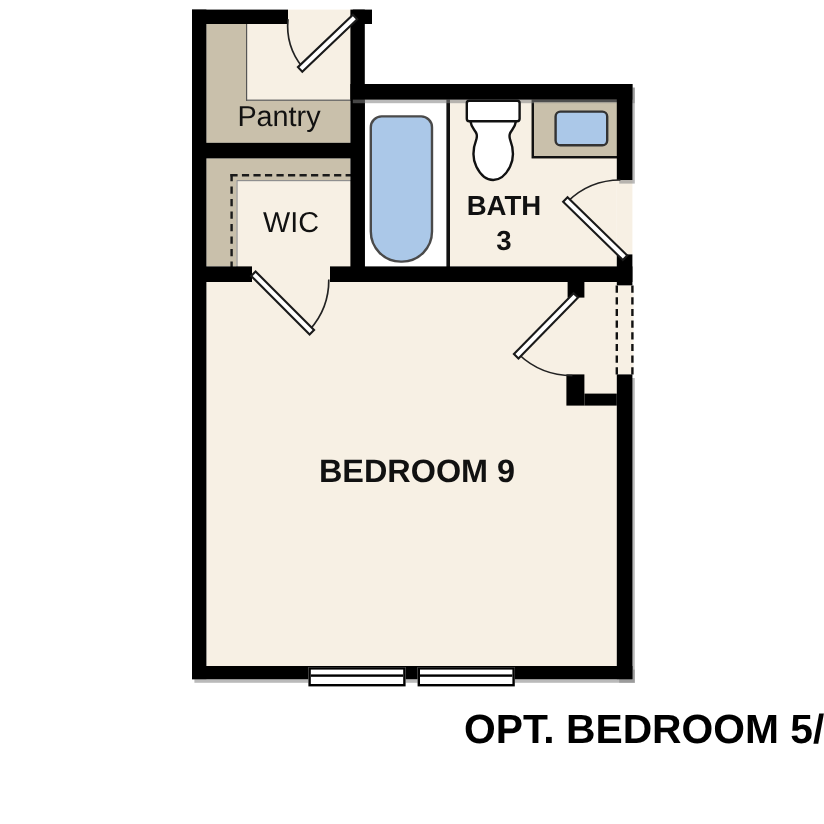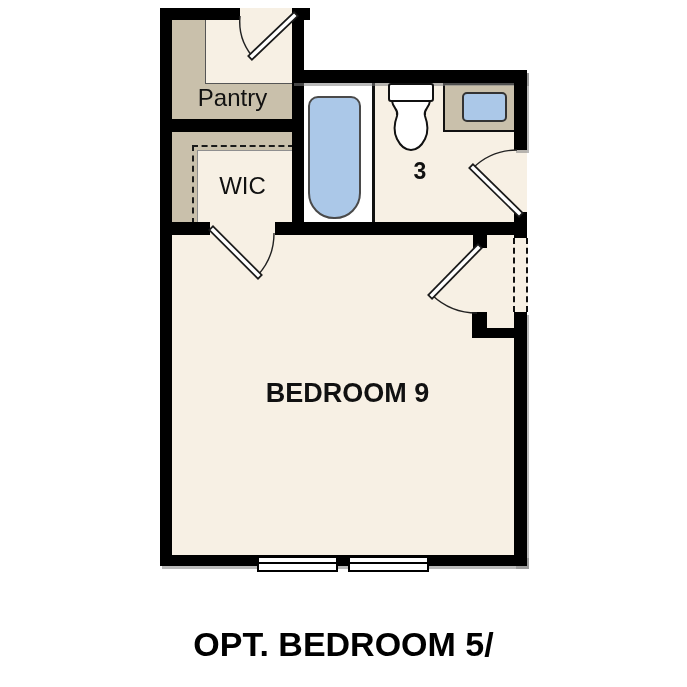--- a/index.html
+++ b/index.html
@@ -25,22 +25,22 @@
   .sink{background:#abc8e8;border:2px solid #333;border-radius:5px;}
   .window{background:#fff;border:2px solid #000;box-sizing:border-box;}
   .window .pane{height:4px;border-bottom:2px solid #000;}
   
   .lbl{position:absolute;text-align:center;white-space:nowrap;}
   .lbl-pantry{font-size:24px;}
   .lbl-wic{font-size:24px;}
   .lbl-bath{font-size:23px;font-weight:bold;line-height:29px;white-space:normal;}
   .lbl-bedroom{font-size:27px;font-weight:bold;}
   .caption{
-    position:absolute;left:0;top:588px;width:687px;text-align:center;
-    font-size:34px;font-weight:bold;line-height:40px;color:#000;margin-top:36px;
+    position:absolute;left:0;top:588px;width:687px;text-align:right;
+    font-size:34px;font-weight:bold;line-height:40px;color:#000;
   }
   svg.overlay{position:absolute;left:0;top:0;pointer-events:none;}
 </style>
 </head>
 <body>
 
 <div class="canvas">
 
   <div class="abs floor-tan" style="left:172px;top:20px;width:120px;height:99px;"></div>
   <div class="abs floor-cream" style="left:205px;top:20px;width:87px;height:63px;border-left:1px solid #555;border-bottom:1px solid #555;"></div>
@@ -103,20 +103,21 @@
     <line x1="519" y1="213" x2="473" y2="168" stroke="#ffffff" stroke-width="3.5" stroke-linecap="square"></line>
 
     <path d="M477,313 A65,65 0 0 1 432,295" fill="none" stroke="#222" stroke-width="1.4"></path>
     <line x1="478" y1="248" x2="432" y2="295" stroke="#1a1a1a" stroke-width="7" stroke-linecap="square"></line>
     <line x1="478" y1="248" x2="432" y2="295" stroke="#ffffff" stroke-width="3.5" stroke-linecap="square"></line>
   </svg>
 
   <div class="lbl lbl-pantry" style="left:180px;top:84px;width:105px;">Pantry</div>
   <div class="lbl lbl-wic" style="left:195px;top:172px;width:95px;">WIC</div>
   <div class="lbl lbl-bath" style="left:375px;top:157px;width:90px;">
+    <span style="display:block;">BATH</span>
     <span style="display:block;">3</span>
   </div>
   <div class="lbl lbl-bedroom" style="left:210px;top:378px;width:275px;">BEDROOM 9</div>
 
   <div class="caption">
     <span style="display:block;">OPT. BEDROOM 5/</span>
   </div>
 
 </div>
 

